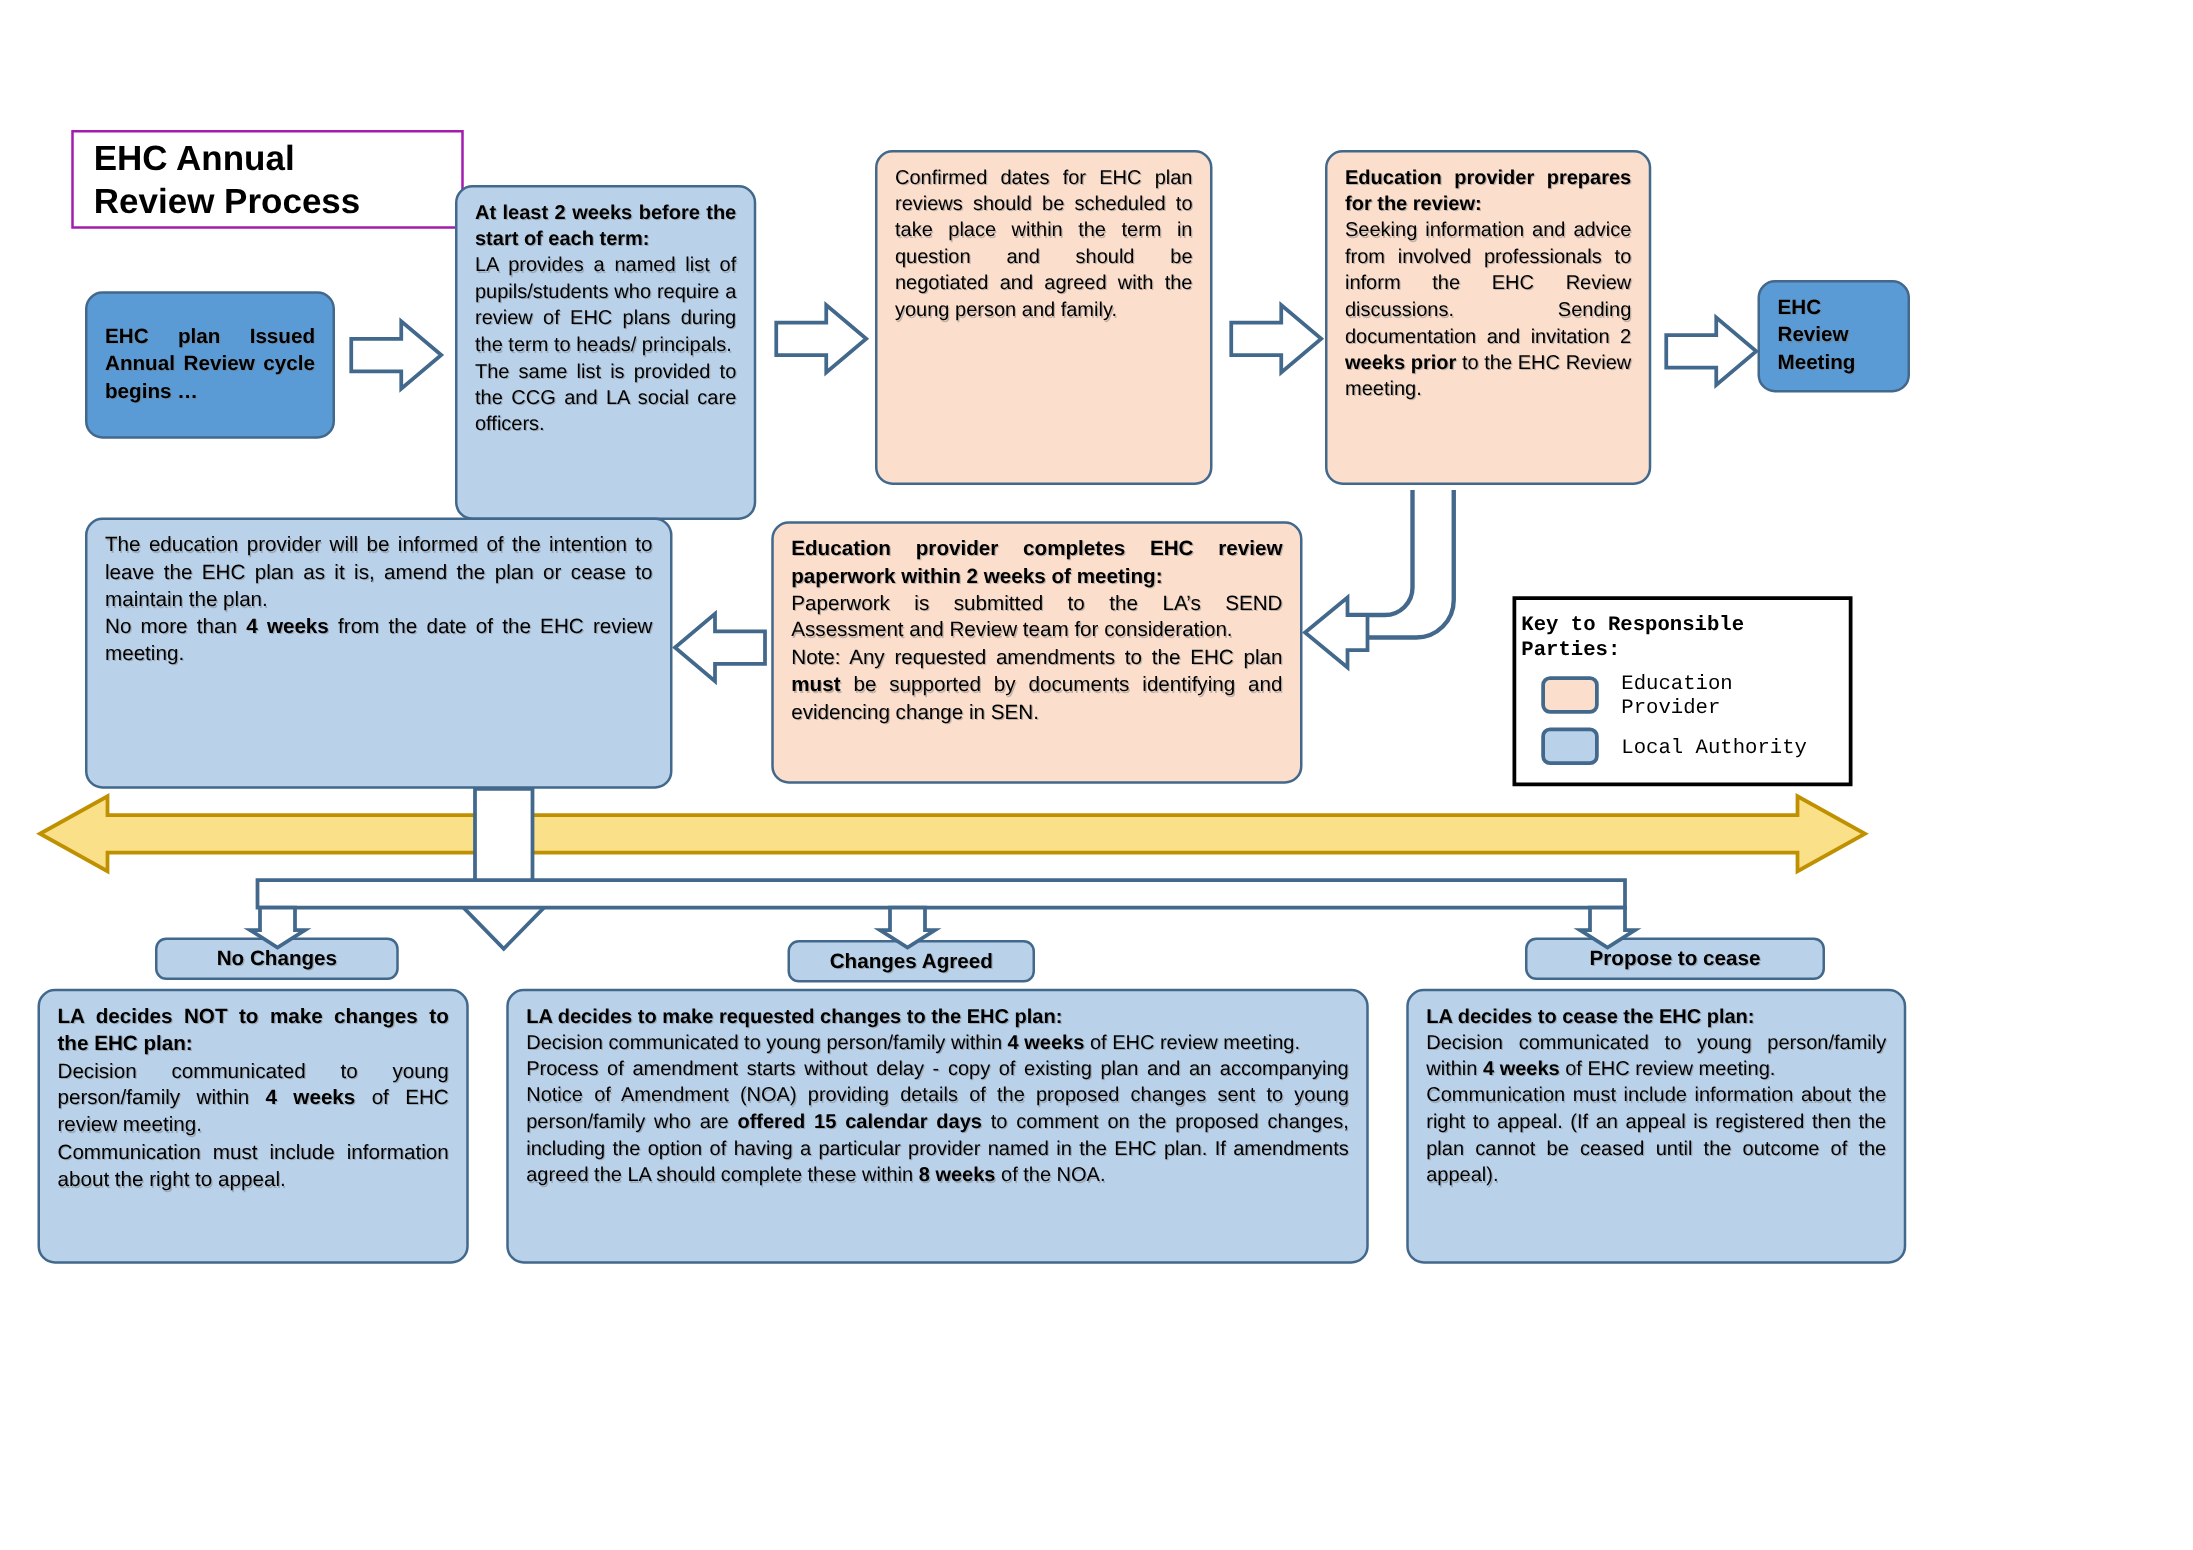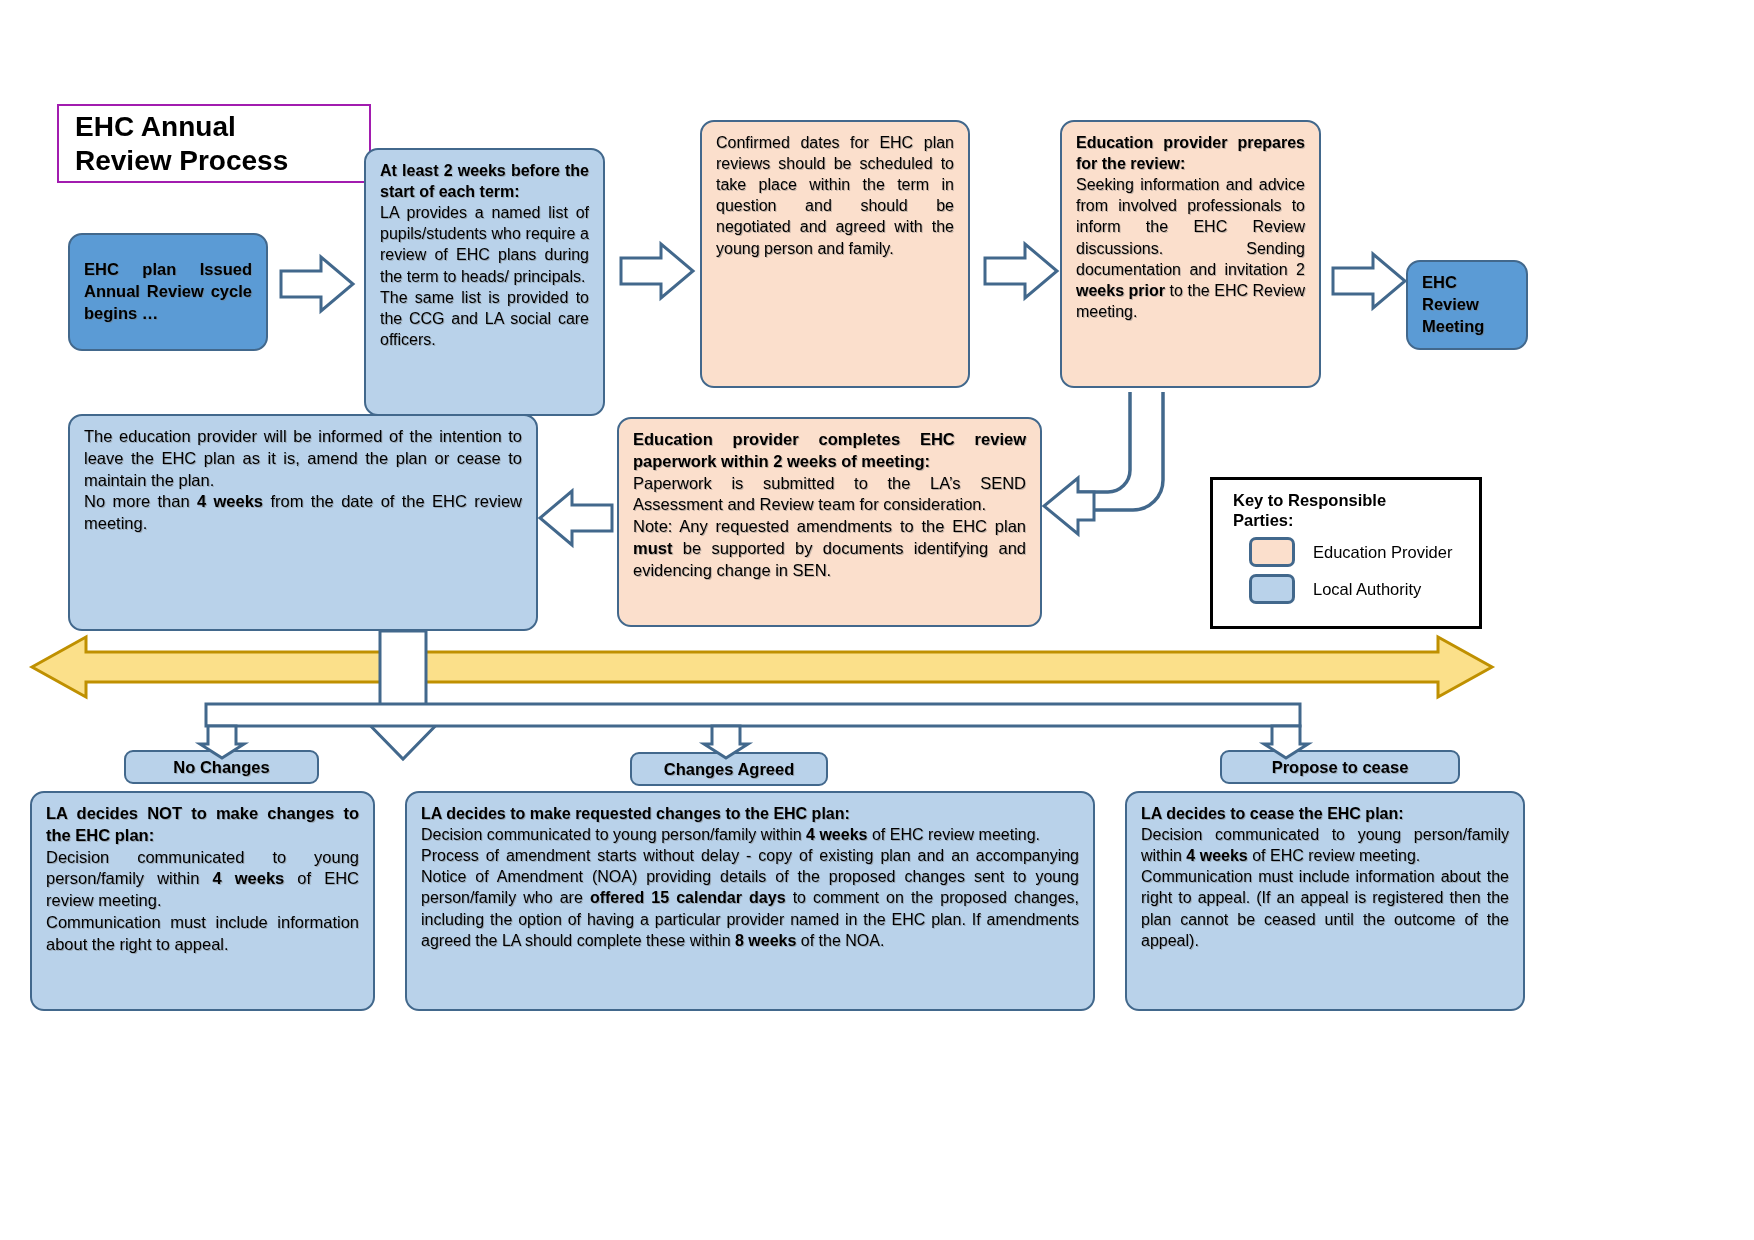--- a/index.html
+++ b/index.html
@@ -39,31 +39,31 @@
   }
 
   
   #start-box{left:68px;top:233px;width:200px;height:118px;font-size:16.5px;font-weight:bold;
              display:flex;align-items:center;}
   #start-box .inner{width:100%;text-align:justify;text-align-last:left;}
   #box-term{left:364px;top:120px;width:241px;height:268px;font-size:16px;margin-top:28px;}
   #box-dates{left:700px;top:120px;width:270px;height:268px;font-size:16px;}
   #box-prepare{left:1060px;top:120px;width:261px;height:268px;font-size:16px;}
   #box-meeting{left:1406px;top:224px;width:122px;height:90px;font-size:16.5px;font-weight:bold;
-               display:flex;align-items:center;margin-top:36px;}
+               display:flex;align-items:center;}
 
   
   #box-send{left:68px;top:414px;width:470px;height:217px;font-size:16.5px;}
   #box-paperwork{left:617px;top:417px;width:425px;height:210px;font-size:16.5px;}
 
   
   #legend{
     position:absolute;left:1210px;top:477px;width:272px;height:152px;
     border:3px solid #000;background:#fff;box-sizing:border-box;
-    padding:10px 20px;font-size:16.5px;text-shadow:none;
+    padding:10px 4px;font-size:16.5px;text-shadow:none;font-family:Liberation Mono, monospace;
   }
   #legend .ltitle{font-weight:bold;line-height:1.22;}
   #legend .lrow{display:flex;align-items:center;margin-top:7px;padding-left:16px;}
   #legend .swatch{width:46px;height:30px;border:3px solid #42688c;border-radius:7px;
                   box-sizing:border-box;flex:none;}
   #legend .lrow span{margin-left:18px;}
 
   
   #timeline{position:absolute;left:32px;top:637px;width:1460px;height:60px;}
   #timeline .tl-label{

